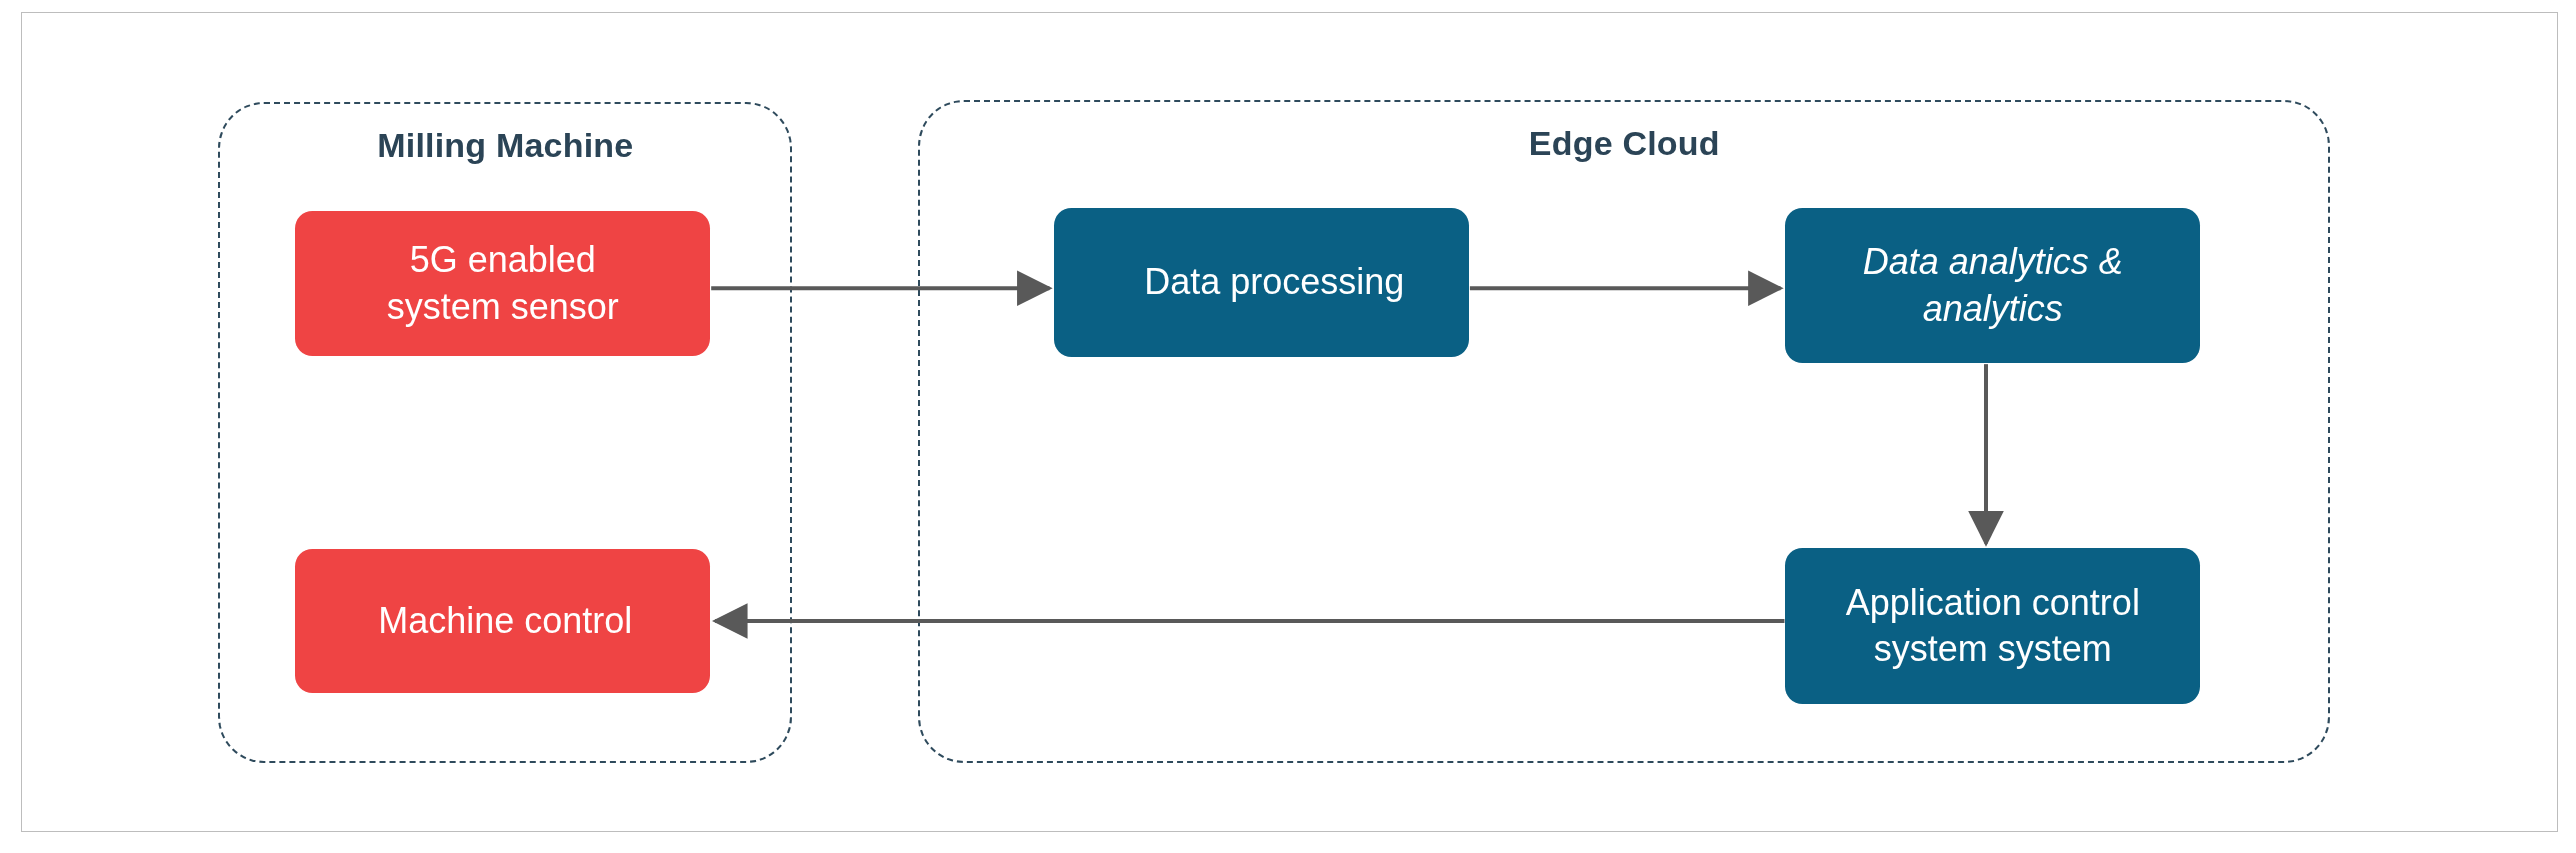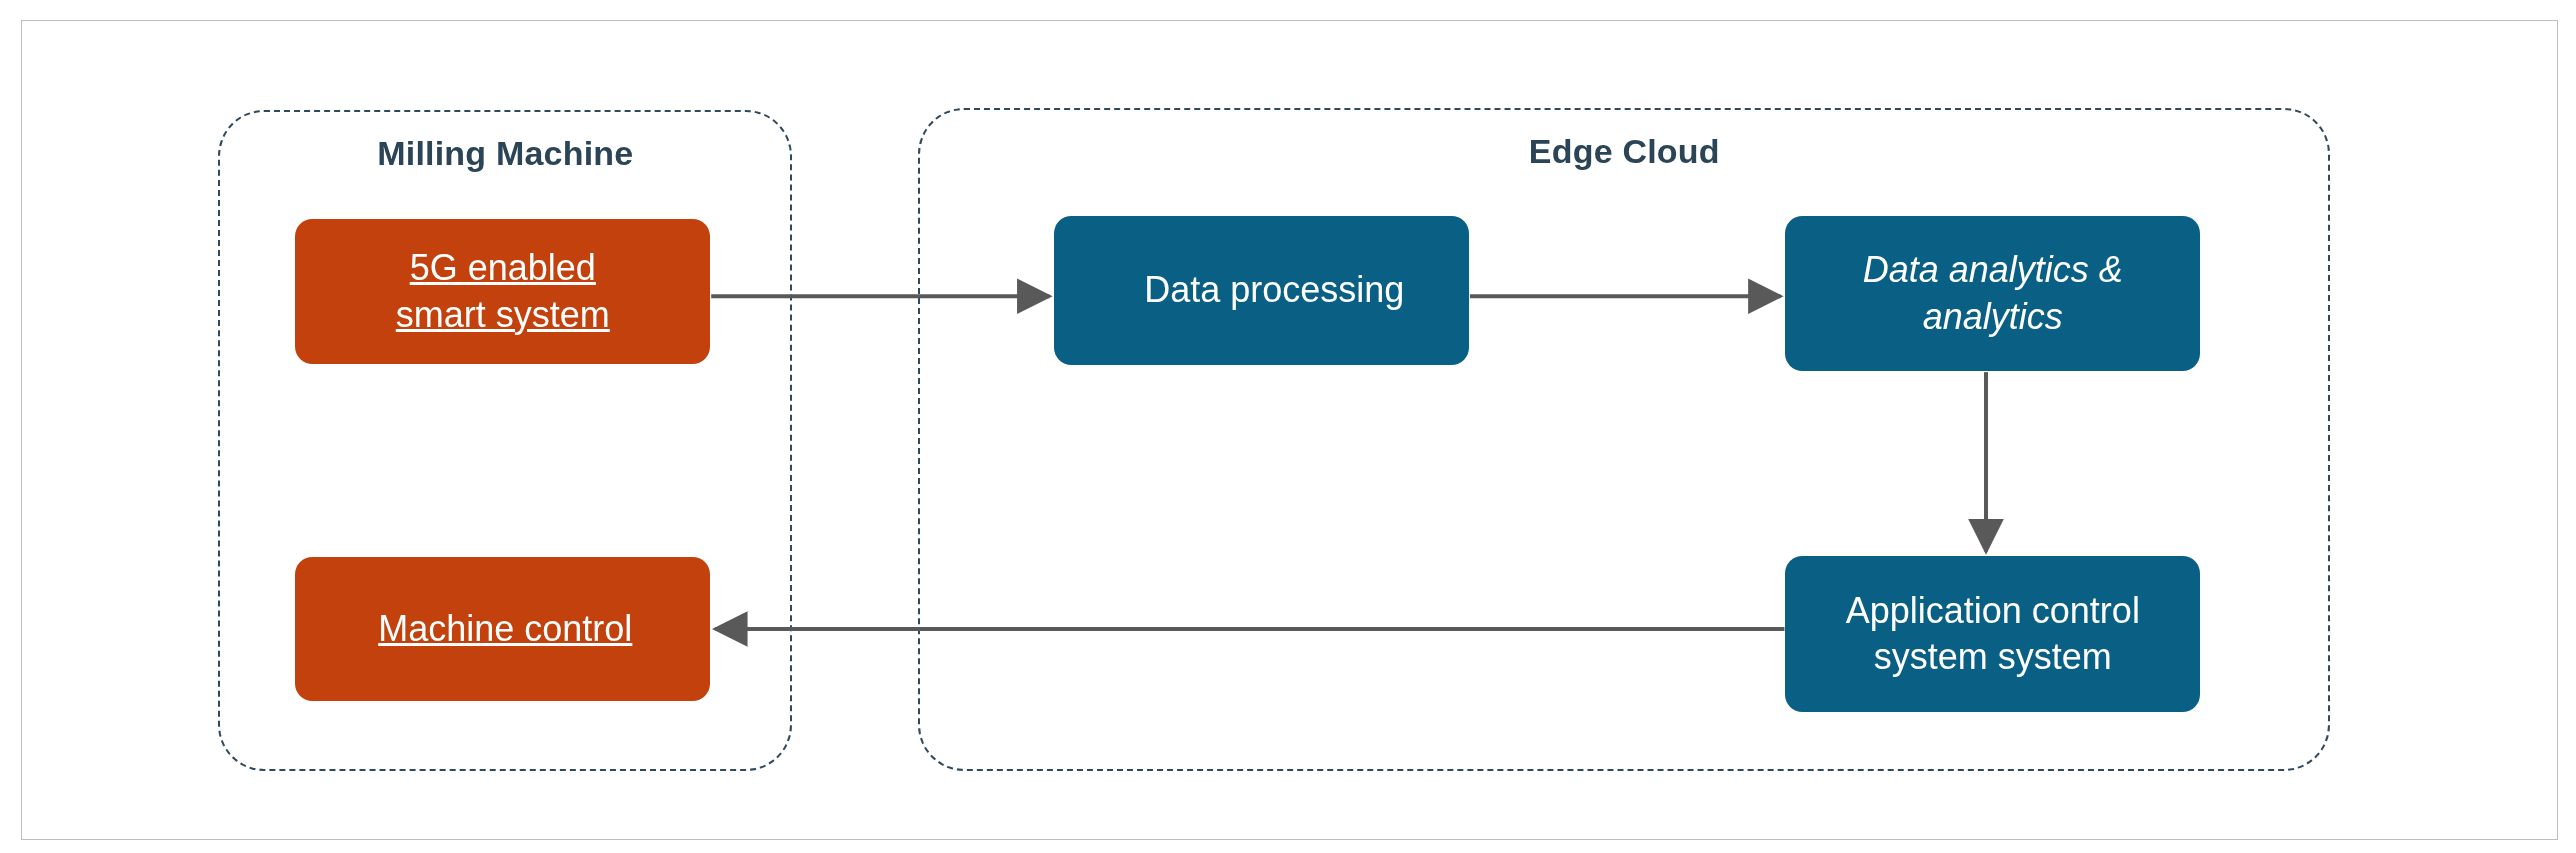--- a/index.html
+++ b/index.html
@@ -10,21 +10,21 @@
   body {
     width: 2576px;
     height: 854px;
     overflow: hidden;
     font-family: "Liberation Sans", sans-serif;
   }
 
   #figure-frame {
     position: absolute;
     left: 21.3px;
-    top: 20px;
+    top: 12px;
     width: 2537px;
     height: 820px;
     box-sizing: border-box;
     border: 1.6px solid #bdbdbd;
     background: #ffffff;
   }
 
   
   .group-box {
     position: absolute;
@@ -66,21 +66,21 @@
     border-radius: 17.4px;
     display: flex;
     align-items: center;
     justify-content: center;
     text-align: center;
     color: #ffffff;
     font-size: 36px;
     line-height: 1.28;
     padding: 3.2px 11px;
   }
-  .node-green { background: #c2410c; text-decoration: underline; }
+  .node-green { background: #ef4444; }
   .node-blue  { background: #0a6084; }
 
   #node-sensor   { left: 273px;  top: 198px; width: 415px; height: 145px; }
   #node-machine  { left: 273px;  top: 536px; width: 415px; height: 144px; padding-left: 16px; }
   #node-dataproc { left: 1032px; top: 195px; width: 415px; height: 149px; padding-left: 36px; }
   #node-analytics{ left: 1763px; top: 195px; width: 415px; height: 155px; font-style: italic; }
   #node-appctrl  { left: 1763px; top: 535px; width: 415px; height: 156px; }
 
   
   #connectors {
@@ -115,21 +115,21 @@
     <line x1="872" y1="348" x2="1300" y2="348" stroke="#595959" stroke-width="5" marker-end="url(#arrowhead)"></line>
 
     <line x1="1832" y1="348" x2="2225" y2="348" stroke="#595959" stroke-width="5" marker-end="url(#arrowhead)"></line>
 
     <line x1="2485" y1="444" x2="2485" y2="671" stroke="#595959" stroke-width="5" marker-end="url(#arrowhead)"></line>
 
     <line x1="2230" y1="769" x2="877" y2="769" stroke="#595959" stroke-width="5" marker-end="url(#arrowhead)"></line>
   </svg>
 
   <div class="node node-green" id="node-sensor">
-    <span><span>5G enabled</span><br><span>smart system</span></span>
+    <span><span>5G enabled</span><br><span>system sensor</span></span>
   </div>
 
   <div class="node node-green" id="node-machine">
     <span>Machine control</span>
   </div>
 
   <div class="node node-blue" id="node-dataproc">
     <span>Data processing</span>
   </div>
 

